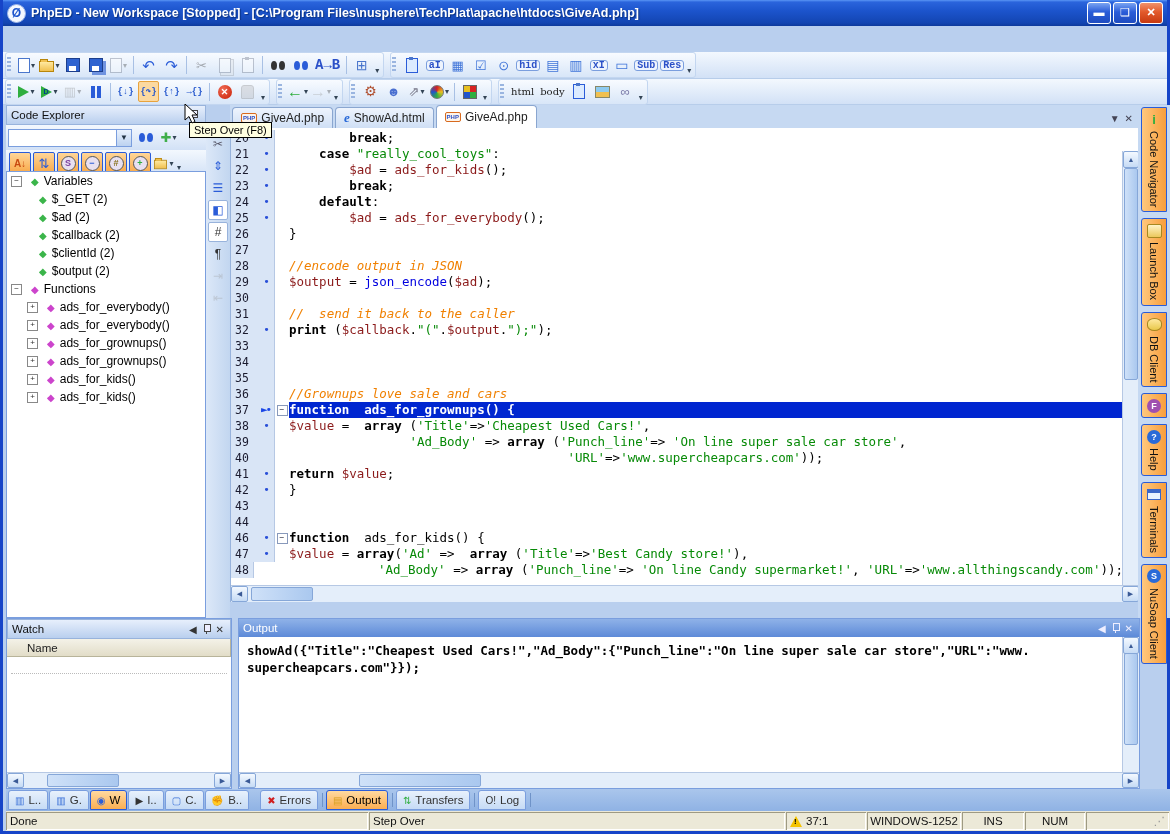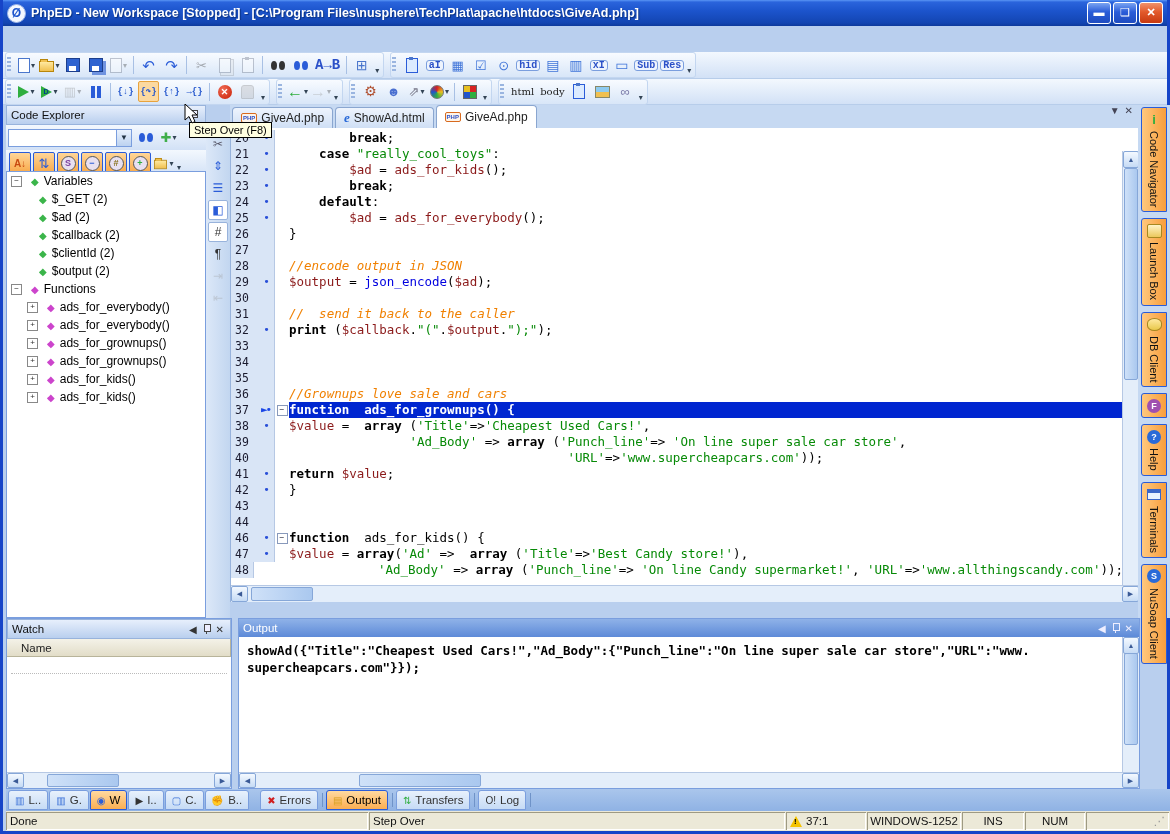--- a/index.html
+++ b/index.html
@@ -95,21 +95,21 @@
   .tsp{display:inline-block;width:11px;}
   .diam{font-size:10px;margin:0 5px;}
   
   .vstrip{position:absolute;left:200px;top:24px;width:24px;height:489px;
     background:linear-gradient(90deg,#dce8f8,#c2d6f0);display:flex;flex-direction:column;align-items:center;padding-top:4px;box-sizing:border-box;}
   .vbtn{width:20px;height:20px;margin:1px 0;display:flex;align-items:center;justify-content:center;border-radius:2px;}
   .vbtn.press{background:#fff;border:1px solid #98b3dc;box-sizing:border-box;}
   .vbtn.dis{opacity:.35;}
   
   .editor{position:absolute;left:224px;top:0;width:908px;height:513px;}
-  .tabbar{height:23px;display:flex;background:#c6d9f2;border-bottom:1px solid #98b3dc;}
+  .tabbar{height:23px;display:flex;align-items:flex-end;background:#c6d9f2;border-bottom:1px solid #98b3dc;}
   .etab{display:inline-flex;align-items:center;height:20px;padding:0 8px;margin-left:2px;border:1px solid #8aa6d0;border-bottom:none;
     border-radius:4px 4px 0 0;background:linear-gradient(180deg,#eef4fd,#cfdff5);font-size:12px;color:#222;}
   .etab.active{background:#fff;height:22px;font-weight:normal;}
   .phpic{display:inline-block;font-size:6px;font-weight:bold;color:#2b50c8;border:1px solid #d86a1e;
     background:#fdf4ea;border-radius:2px;padding:1px 1px;margin-right:4px;line-height:6px;}
   .ieic{font-family:"Liberation Serif",serif;font-style:italic;font-weight:bold;color:#2a6ad8;font-size:13px;margin-right:4px;}
   .tabsp{flex:1;} .tabctl{font-size:10px;color:#445;margin:0 5px 4px 0;}
   .code{position:absolute;left:0;top:23px;width:908px;height:474px;background:#fff;border-left:1px solid #98b3dc;overflow:hidden;}
   .codelines{position:absolute;left:0;top:2px;right:16px;}
   .crow{display:flex;height:16px;font-family:"DejaVu Sans Mono","Liberation Mono",monospace;font-size:12.5px;line-height:16px;white-space:pre;}
@@ -143,21 +143,21 @@
   .vic{width:15px;height:15px;display:flex;align-items:center;justify-content:center;font-size:10px;font-weight:bold;}
   .cic{width:14px;height:14px;border-radius:50%;color:#fff;font-size:9px;line-height:14px;text-align:center;font-weight:bold;display:inline-block;}
   .ic-db{width:13px;height:11px;background:linear-gradient(180deg,#ffe9a0,#e8c84a);border:1px solid #a88820;border-radius:50% 50% 50% 50%/40% 40% 40% 40%;}
   .ic-term{width:14px;height:11px;background:#e8f2ff;border:1px solid #3a66c8;box-sizing:border-box;border-top:4px solid #3a66c8;}
   .ic-lb{width:13px;height:12px;background:linear-gradient(180deg,#fff3c8,#ecc85c);border:1px solid #a88820;border-radius:2px;}
   
   .bottom{position:absolute;left:3px;top:618px;width:1164px;height:171px;}
   .watch{position:absolute;left:0;top:0;width:226px;height:171px;background:#fff;border:1px solid #7a9ede;box-sizing:border-box;}
   .watch .phead{background:linear-gradient(180deg,#e7effc,#b9cfee);}
   .colhead{height:17px;background:linear-gradient(180deg,#f4f2e8,#e2ddc8);border-bottom:1px solid #b8b49a;
-    font-size:11.5px;padding-left:14px;display:flex;align-items:center;color:#222;border-right:1px solid #b8b49a;}
+    font-size:11.5px;padding-left:20px;display:flex;align-items:center;color:#222;border-right:1px solid #b8b49a;}
   .wempty{height:14px;border-bottom:1px dotted #bbb;margin:2px 4px 0 4px;}
   .whs{position:absolute;left:0;bottom:0;width:224px;height:15px;background:#e4eefa;border-top:1px solid #b6c8e4;}
   .output{position:absolute;left:232px;top:0;width:902px;height:171px;background:#fff;border:1px solid #7a9ede;box-sizing:border-box;}
   .ohead{height:18px;background:linear-gradient(180deg,#8fb2e8,#5d8ad8);display:flex;align-items:center;
     padding:0 4px;font-size:11.5px;color:#fff;}
   .ohead .sp{flex:1;} .ohead .hbtn{color:#eef;} 
   .ohead .pinic::before{border-color:#eef;background:none;} .ohead .pinic::after{background:#eef;}
   .obody{position:absolute;left:0;top:18px;right:16px;bottom:16px;padding:5px 8px;
     font-family:"DejaVu Sans Mono","Liberation Mono",monospace;font-size:12.5px;font-weight:bold;line-height:17px;}
   .ovs{position:absolute;right:0;top:18px;width:16px;bottom:16px;background:#e4eefa;border-left:1px solid #b6c8e4;}

